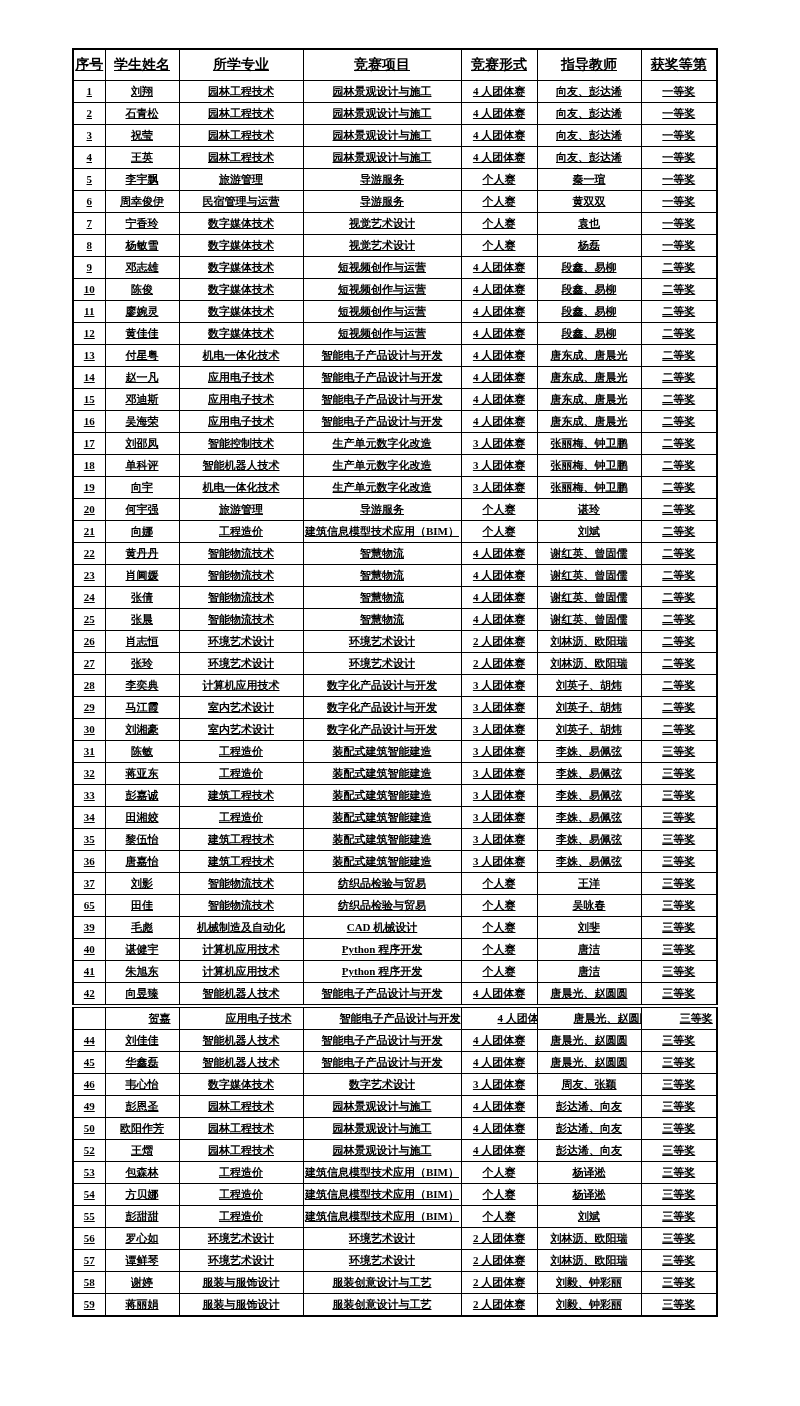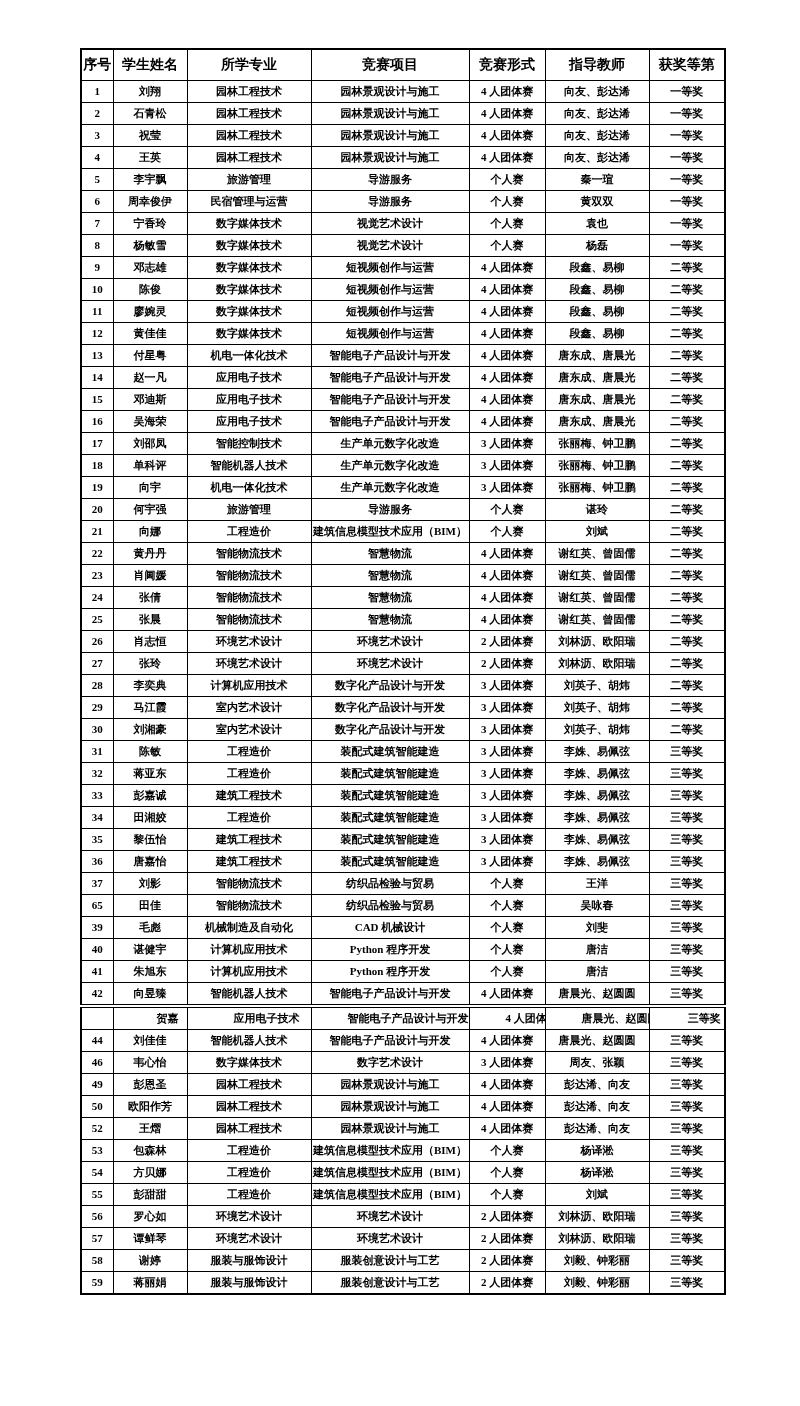--- a/index.html
+++ b/index.html
@@ -9,22 +9,23 @@
   }
   body {
     width: 800px;
     height: 1406px;
     position: relative;
     font-family: "Liberation Serif", "DejaVu Serif", serif;
     color: #000;
   }
   .sheet {
     position: absolute;
-    left: 80px;
+    left: 72px;
     top: 48px;
+    text-decoration: underline;
   }
   table.awards {
     border-collapse: collapse;
     table-layout: fixed;
     width: 644px;
     border: 2px solid #000;
   }
   table.awards th, table.awards td {
     border: 1px solid #000;
     font-weight: bold;
@@ -471,20 +472,29 @@
         <tr>
           <td>44</td>
           <td>刘佳佳</td>
           <td>智能机器人技术</td>
           <td>智能电子产品设计与开发</td>
           <td>4 人团体赛</td>
           <td>唐晨光、赵圆圆</td>
           <td>三等奖</td>
         </tr>
         <tr>
+          <td>45</td>
+          <td>华鑫磊</td>
+          <td>智能机器人技术</td>
+          <td>智能电子产品设计与开发</td>
+          <td>4 人团体赛</td>
+          <td>唐晨光、赵圆圆</td>
+          <td>三等奖</td>
+        </tr>
+        <tr>
           <td>46</td>
           <td>韦心怡</td>
           <td>数字媒体技术</td>
           <td>数字艺术设计</td>
           <td>3 人团体赛</td>
           <td>周友、张颖</td>
           <td>三等奖</td>
         </tr>
         <tr>
           <td>49</td>

